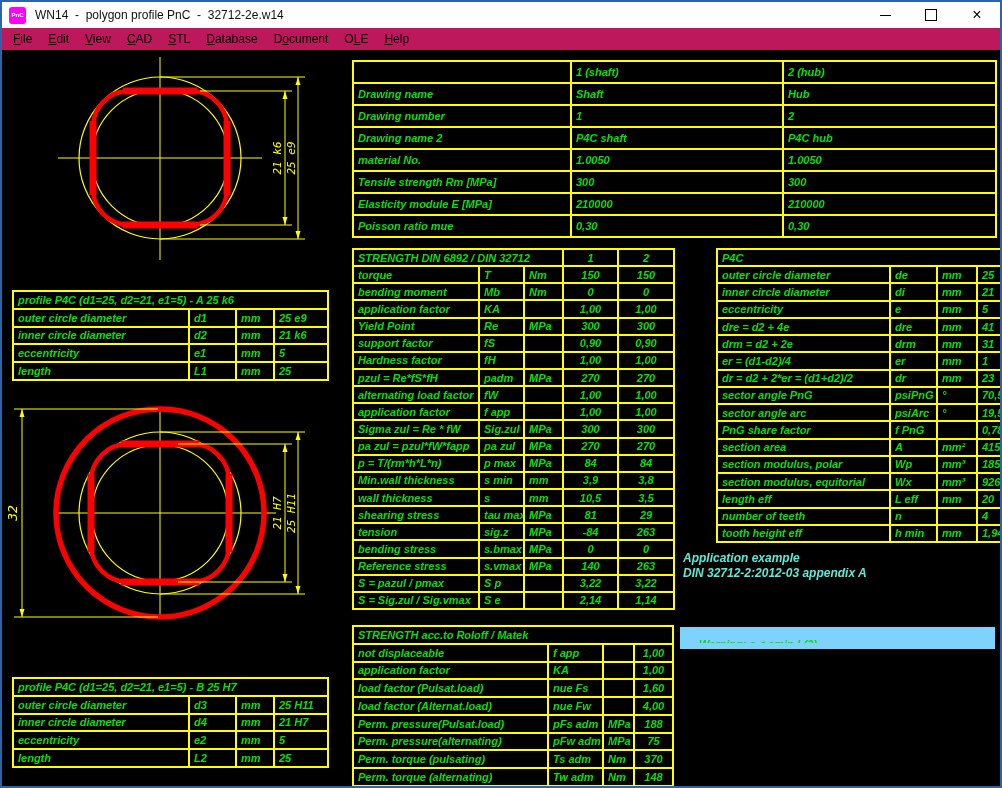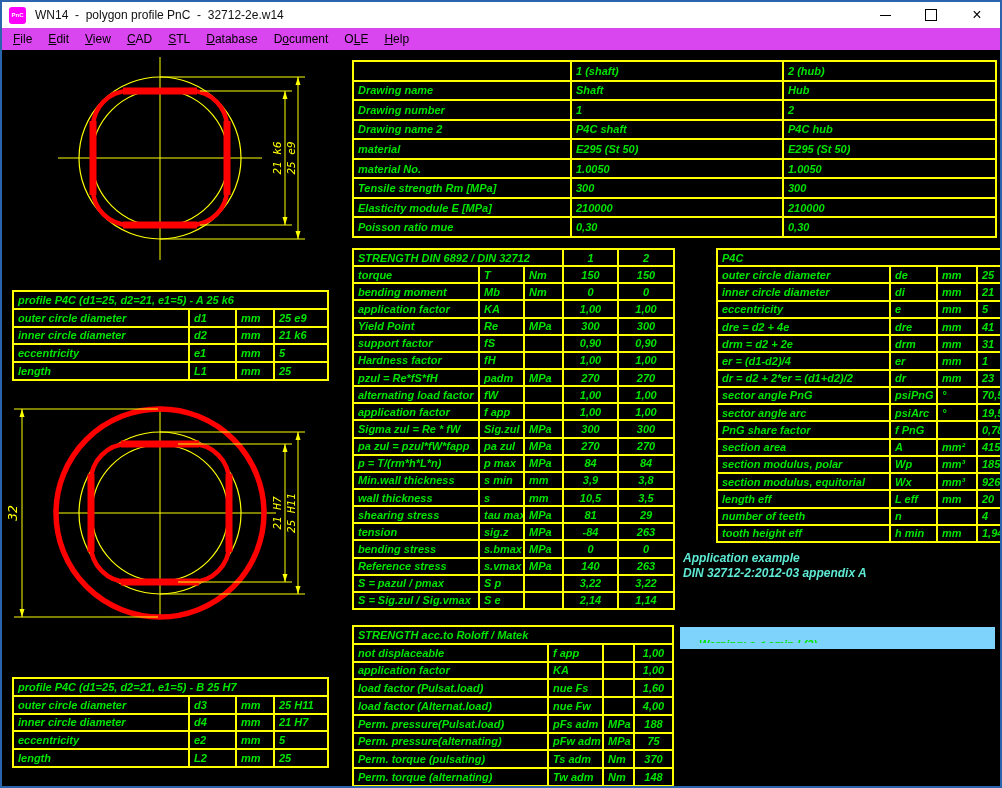--- a/index.html
+++ b/index.html
@@ -10,21 +10,21 @@
   .titlebar{height:26px;background:#ffffff;display:flex;align-items:center;padding-left:7px;}
   .app-icon{width:17px;height:17px;background:#ff00ff;border-radius:3px;display:flex;
     align-items:center;justify-content:center;color:#fff;font-size:6px;font-weight:bold;flex:none;}
   .win-title{margin-left:9px;font-size:12px;color:#111;white-space:pre;}
   .win-controls{margin-left:auto;display:flex;height:100%;}
   .wc{width:46px;display:flex;align-items:center;justify-content:center;}
   .g-min{width:11px;height:1px;background:#000;display:block;}
   .g-max{width:10px;height:10px;border:1px solid #000;display:block;}
   .g-x{font-size:16px;line-height:1;color:#000;}
   
-  .menubar{height:22px;background:#d946ef;display:flex;align-items:center;
+  .menubar{height:22px;background:#be185d;display:flex;align-items:center;
     font-size:12px;color:#000;padding-left:3px;}
   .menu-item{padding:3px 8px;cursor:default;}
   
   .content{position:absolute;left:0;top:50px;right:0;bottom:0;background:#000;}
   .content table{position:absolute;border-collapse:collapse;table-layout:fixed;
     font-weight:bold;font-style:italic;font-size:11px;color:#00e400;}
   .content td{border:2px solid #ffff00;padding:0 4px;white-space:nowrap;overflow:hidden;}
   .c-c{text-align:center;}
   .c-hl{padding-left:11px;}
   #info-tbl{left:350px;top:8px;width:643px;height:178px;}
@@ -167,25 +167,20 @@
             <td>Drawing number</td>
             <td>1</td>
             <td>2</td>
           </tr>
           <tr>
             <td>Drawing name 2</td>
             <td>P4C shaft</td>
             <td>P4C hub</td>
           </tr>
           <tr>
-            <td>material</td>
-            <td>E295 (St 50)</td>
-            <td>E295 (St 50)</td>
-          </tr>
-          <tr>
             <td>material No.</td>
             <td>1.0050</td>
             <td>1.0050</td>
           </tr>
           <tr>
             <td>Tensile strength Rm [MPa]</td>
             <td>300</td>
             <td>300</td>
           </tr>
           <tr>

